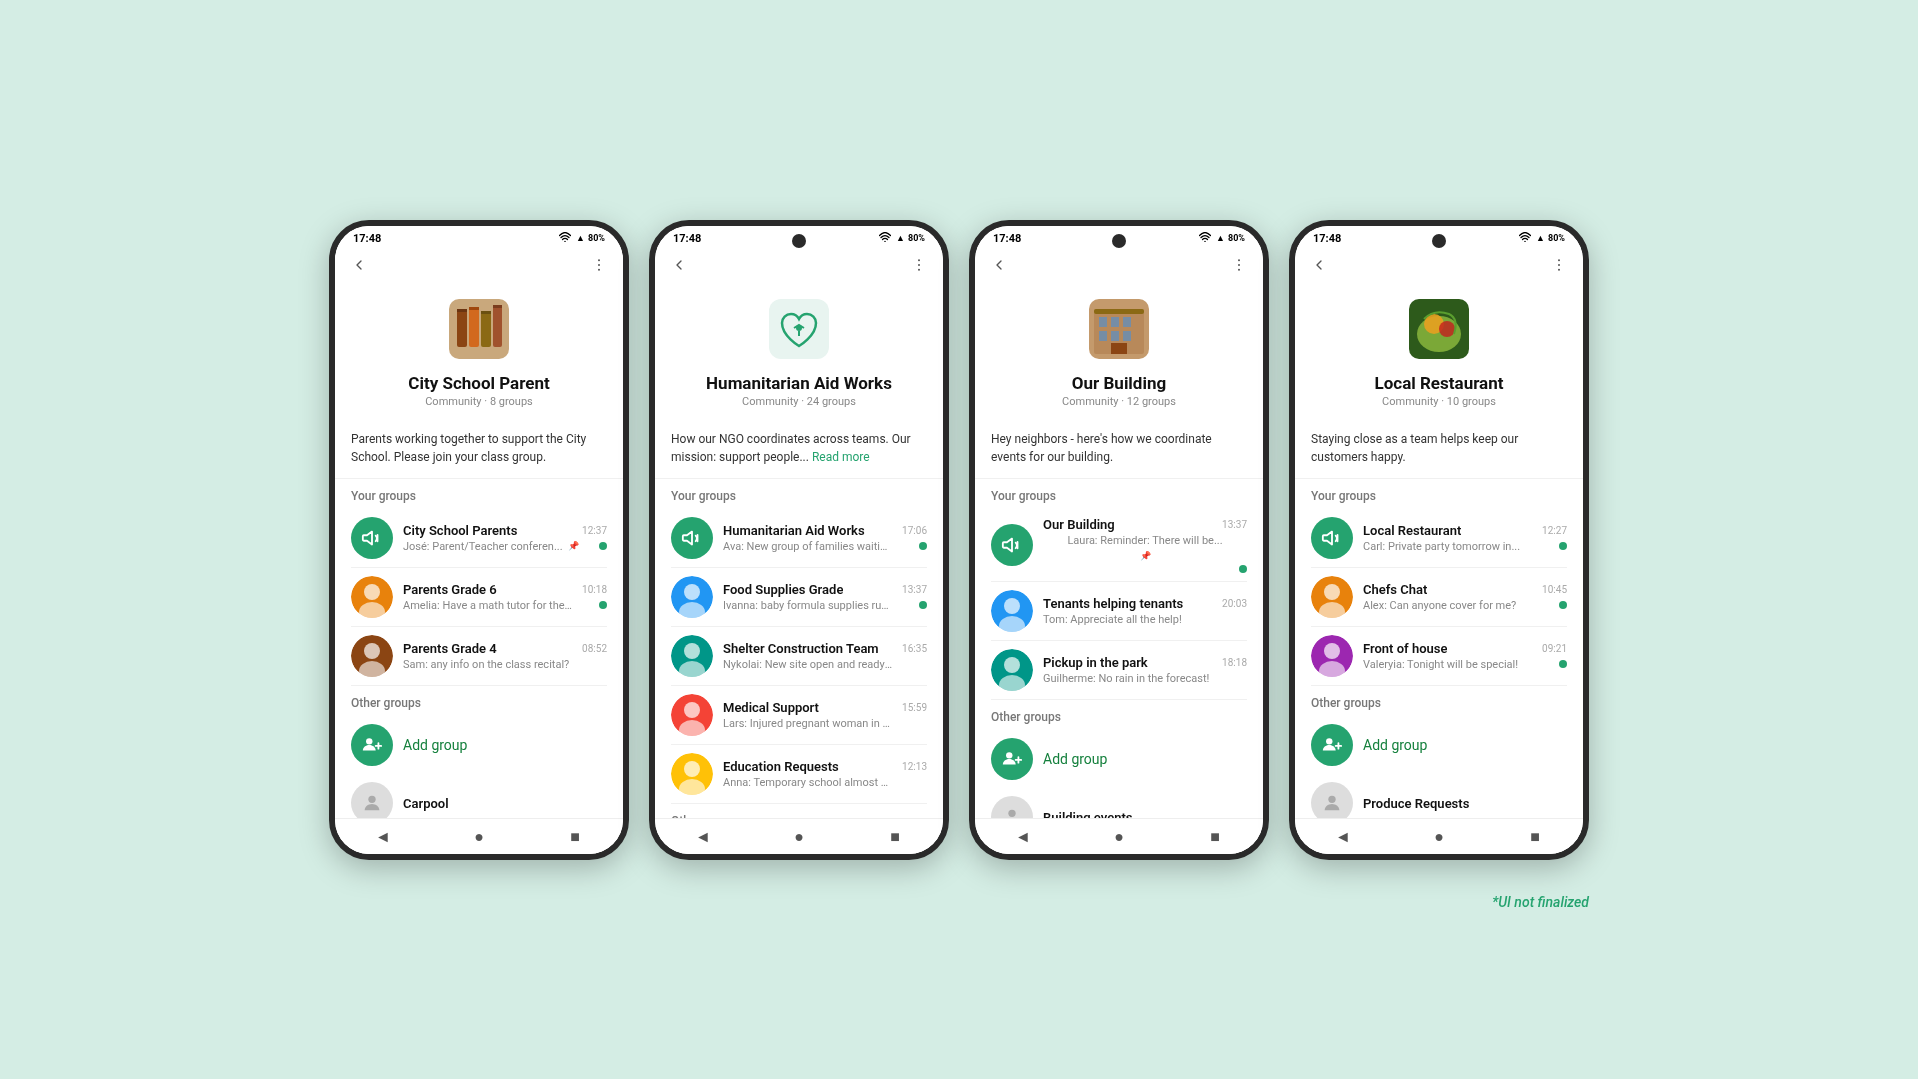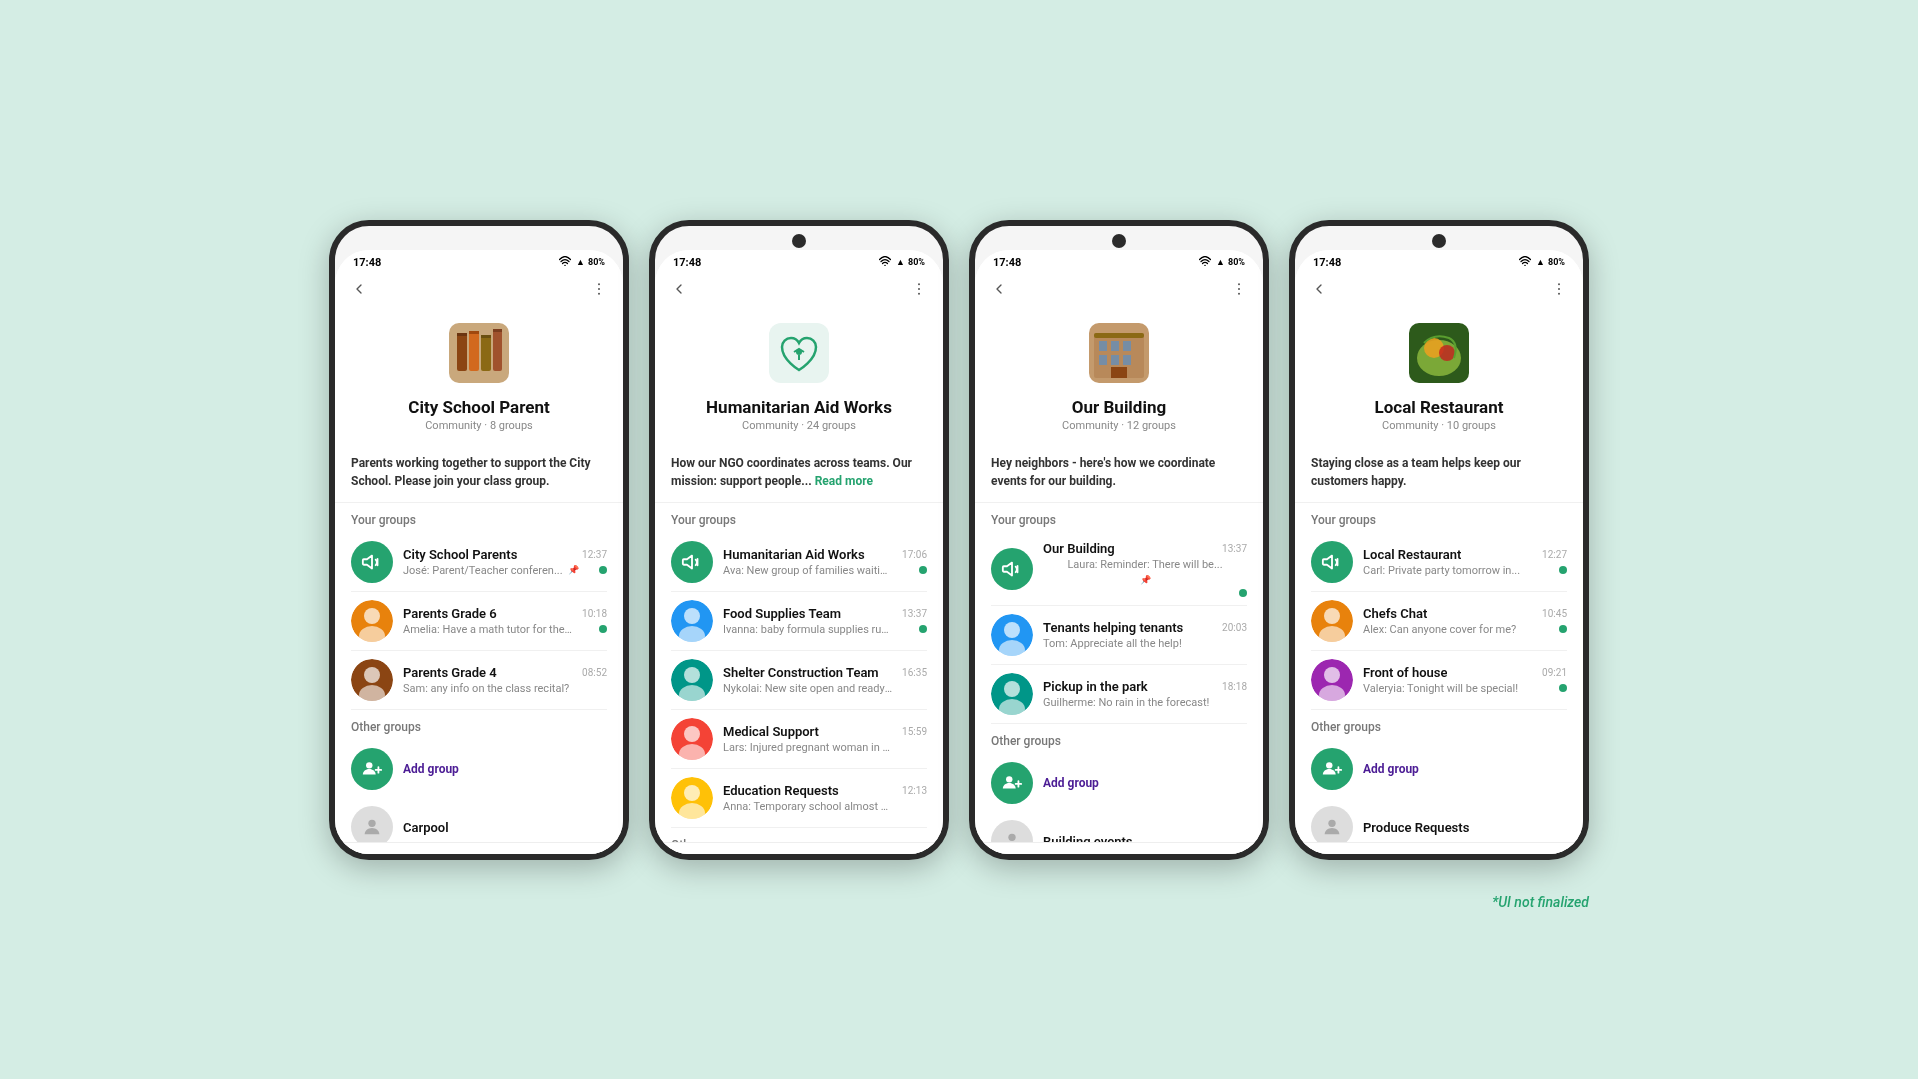--- a/index.html
+++ b/index.html
@@ -44,21 +44,20 @@
     }
 
     .phone-inner {
       width: 100%;
       height: 100%;
       background: #fff;
       border-radius: 34px;
       overflow: hidden;
       display: flex;
       flex-direction: column;
-      margin-top: 24px;
     }
 
     
     .status-bar {
       display: flex;
       justify-content: space-between;
       align-items: center;
       padding: 6px 18px 4px;
       background: #fff;
       flex-shrink: 0;
@@ -148,21 +147,20 @@
     .description-section {
       padding: 10px 16px 12px;
       border-bottom: 1px solid #f0f0f0;
       flex-shrink: 0;
     }
 
     .description-text {
       font-size: 12px;
       color: #333;
       line-height: 1.5;
-      font-weight: bold;
     }
 
     .read-more {
       color: #25a36f;
       font-size: 12px;
     }
 
     
     .scroll-content {
       flex: 1;
@@ -266,23 +264,23 @@
       height: 42px;
       border-radius: 50%;
       background: #25a36f;
       display: flex;
       align-items: center;
       justify-content: center;
       flex-shrink: 0;
     }
 
     .add-group-label {
-      font-size: 12px;
-      font-weight: 700;
-      color: #4c1d95;
+      font-size: 14px;
+      font-weight: 400;
+      color: #15803d;
     }
 
     
     .group-avatar-gray {
       width: 42px;
       height: 42px;
       border-radius: 50%;
       background: #ddd;
       display: flex;
       align-items: center;
@@ -550,21 +548,21 @@
       <div class="group-item">
         <div class="group-avatar ">
           <svg width="42" height="42" viewBox="0 0 42 42" xmlns="http://www.w3.org/2000/svg">
     <circle cx="21" cy="21" r="21" fill="#2196F3"></circle>
     <circle cx="21" cy="16" r="8" fill="rgba(255,255,255,0.7)"></circle>
     <ellipse cx="21" cy="36" rx="13" ry="10" fill="rgba(255,255,255,0.6)"></ellipse>
   </svg>
         </div>
         <div class="group-info">
           <div class="group-header">
-            <span class="group-name">Food Supplies Team</span>
+            <span class="group-name">Food Supplies Grade</span>
             <span class="group-time">13:37</span>
           </div>
           <div class="group-preview" style="display:flex;align-items:center;justify-content:space-between;">
             <span class="group-preview-text">Ivanna: baby formula supplies running ...</span>
             <span class="unread-dot"></span>
           </div>
         </div>
       </div>
       <div class="divider"></div>
 

